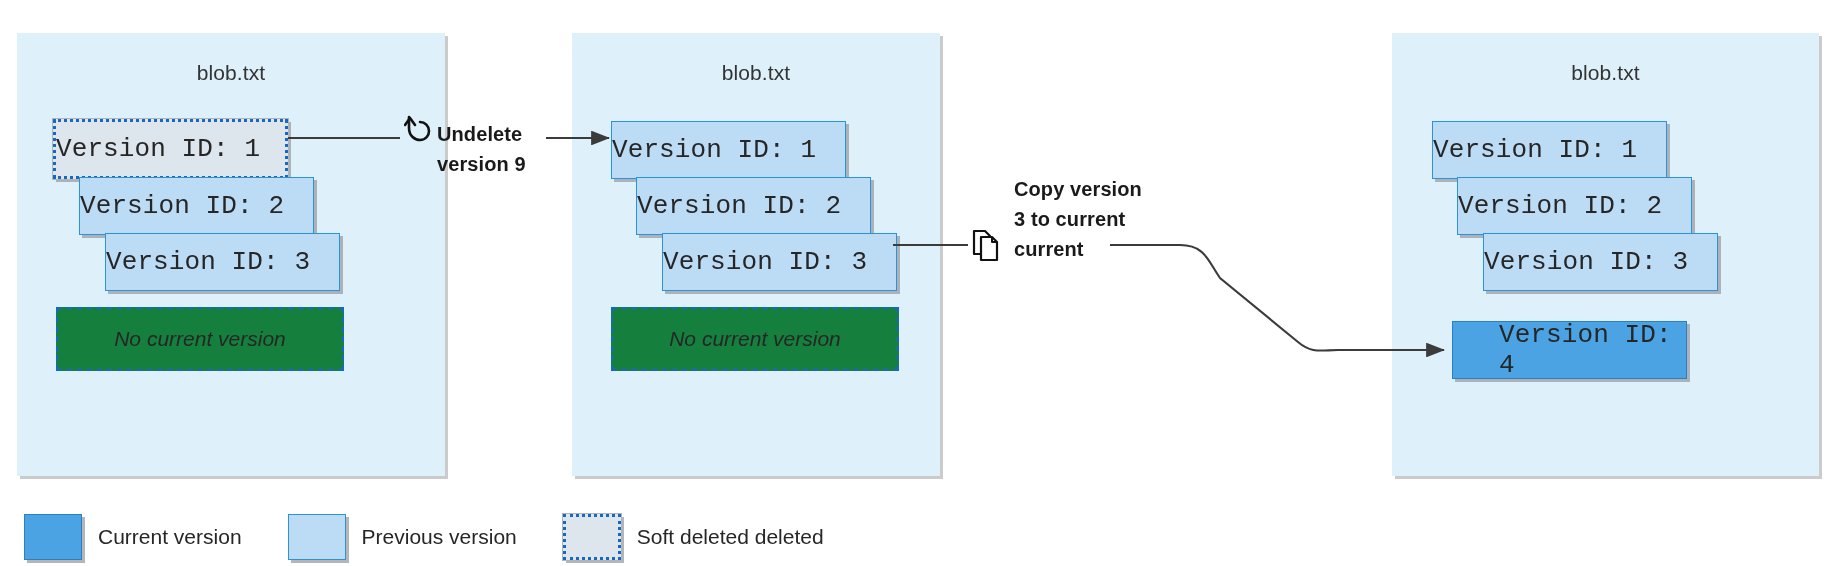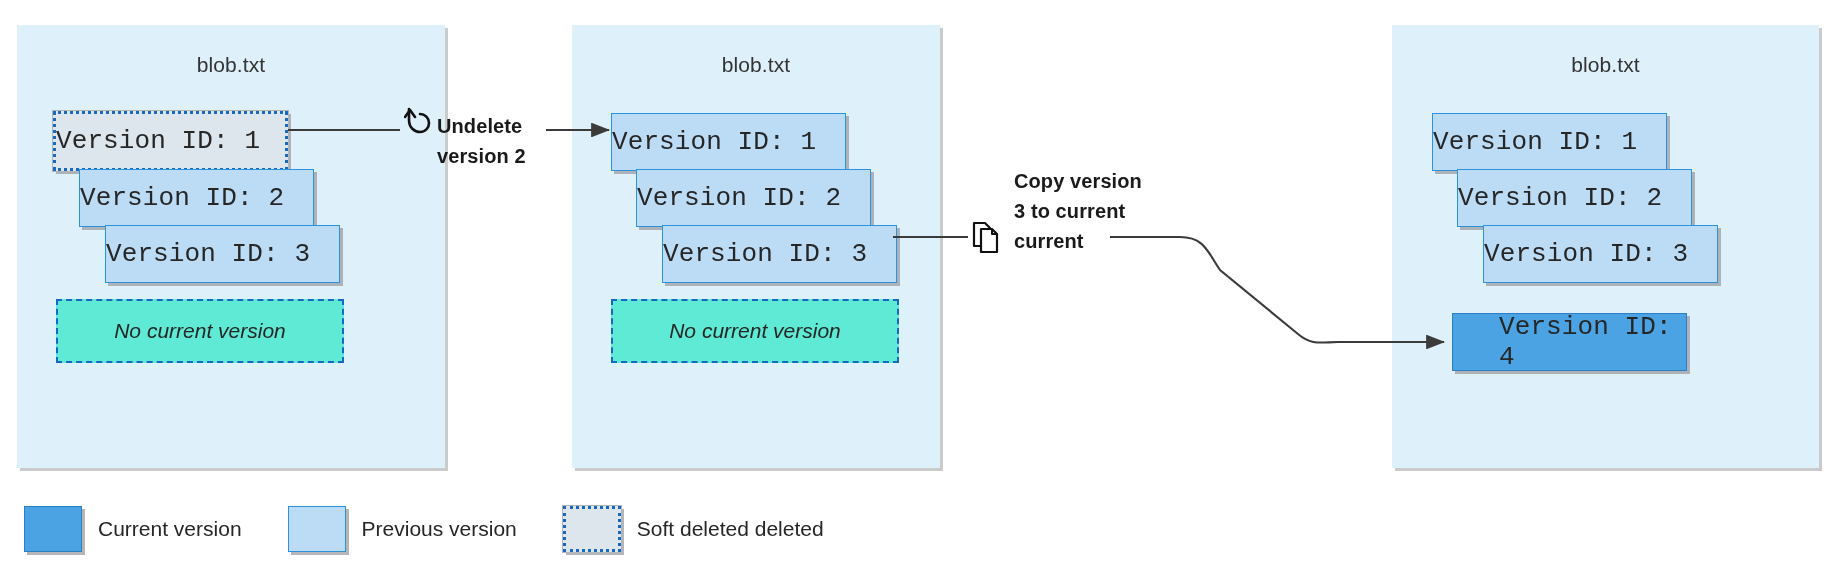--- a/index.html
+++ b/index.html
@@ -11,21 +11,21 @@
     width: 1842px;
     height: 566px;
     position: relative;
     font-family: "Liberation Sans", sans-serif;
     color: #262626;
     overflow: hidden;
   }
 
   .stage {
     position: absolute;
-    left: 0; top: 8px;
+    left: 0; top: 16px;
     width: 1842px;
     height: 414px;
   }
 
   
   .panel {
     position: absolute;
     background: #def0fa;
     box-shadow: 3px 3px 0 0 rgba(160,160,160,0.55);
   }
@@ -65,21 +65,21 @@
     border: 3.5px dotted #1668c1;
     outline: 1.5px solid #b2b5b8;
     outline-offset: 0px;
     box-shadow: 3px 3px 0 0 rgba(155,158,161,0.75);
   }
 
   
   .nocur {
     position: absolute;
     box-sizing: border-box;
-    background: #5eead4;
+    background: #15803d;
     border: 2.5px dashed #1668c1;
     display: flex;
     align-items: center;
     justify-content: center;
     font-size: 21px;
     font-style: italic;
     color: #262626;
   }
 
   
@@ -235,21 +235,21 @@
 
   <div class="icon" style="left:404px; top:98px;">
     <svg width="30" height="34" viewBox="0 0 30 34" xmlns="http://www.w3.org/2000/svg">
       <path d="M6 3 L6 14 C6 22 12 26 17 26 C23 26 26 21 26 17 C26 12 22 8 17 8" stroke="#111111" stroke-width="2.6" fill="none" stroke-linecap="round" stroke-linejoin="round" transform="translate(-1,0) scale(1.0,1.0)"></path>
       <path d="M6 4 L1 11 M6 4 L11 11" stroke="#111111" stroke-width="2.6" fill="none" stroke-linecap="round" stroke-linejoin="round"></path>
     </svg>
   </div>
 
   <div class="steplabel" style="left:437px; top:103px; width:112px; text-align:left;">
     <div>Undelete</div>
-    <div>version 2</div>
+    <div>version 9</div>
   </div>
 
   <div class="icon" style="left:972px; top:212px;">
     <svg width="32" height="34" viewBox="0 0 32 34" xmlns="http://www.w3.org/2000/svg">
       <path d="M2 3 L13 3 L18 8 L18 26 L2 26 Z" stroke="#111111" stroke-width="2.2" fill="#ffffff" stroke-linejoin="round"></path>
       <path d="M9 9 L20 9 L25 14 L25 32 L9 32 Z" stroke="#111111" stroke-width="2.2" fill="#ffffff" stroke-linejoin="round"></path>
       <path d="M20 9 L20 14 L25 14" stroke="#111111" stroke-width="2.0" fill="none" stroke-linejoin="round"></path>
     </svg>
   </div>
 

